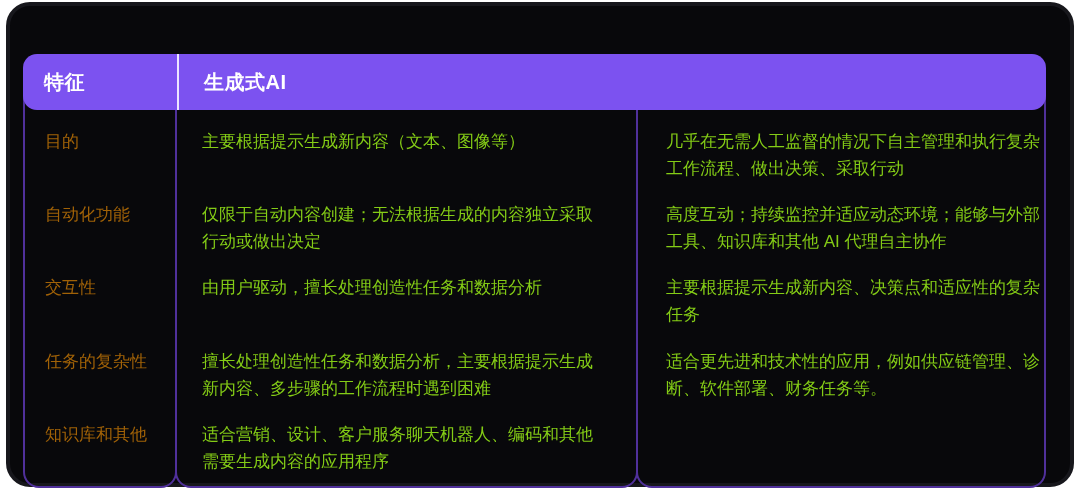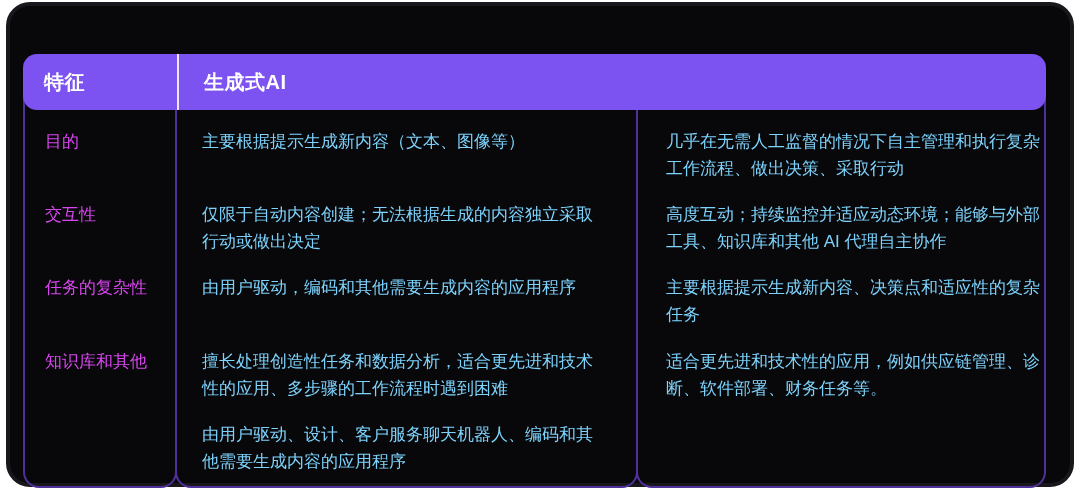--- a/index.html
+++ b/index.html
@@ -69,56 +69,57 @@
     display: grid;
     grid-template-rows: repeat(5, 1fr);
     background: transparent;
   }
   .col.c1 { width: 154px; }
   .col.c2 { width: 463px; margin-left: -2px; }
   .col.c3 { flex: 1; margin-left: -2px; }
 
   .cell {
     box-sizing: border-box;
-    color: #7dd3fc;
+    color: #84cc16;
     font-size: 17px;
     line-height: 27px;
     padding-top: 8px;
   }
-  .col.c1 .cell { padding-left: 20px; padding-right: 8px; color: #d946ef; }
+  .col.c1 .cell { padding-left: 20px; padding-right: 8px; color: #a16207; }
   .col.c2 .cell { padding-left: 25px; padding-right: 27px; }
   .col.c3 .cell { padding-left: 28px; }
 </style>
 </head>
 <body>
 
 <div class="stage">
   <div class="panel">
     <div class="table">
 
       <div class="thead">
         <div class="hcell c1">特征</div>
         <div class="hcell c2">生成式AI</div>
       </div>
 
       <div class="cols">
 
         <div class="col c1">
           <div class="cell">目的</div>
+          <div class="cell">自动化功能</div>
           <div class="cell">交互性</div>
           <div class="cell">任务的复杂性</div>
           <div class="cell">知识库和其他</div>
         </div>
 
         <div class="col c2">
           <div class="cell">主要根据提示生成新内容（文本、图像等）</div>
           <div class="cell">仅限于自动内容创建；无法根据生成的内容独立采取行动或做出决定</div>
-          <div class="cell">由用户驱动，编码和其他需要生成内容的应用程序</div>
-          <div class="cell">擅长处理创造性任务和数据分析，适合更先进和技术性的应用、多步骤的工作流程时遇到困难</div>
-          <div class="cell">由用户驱动、设计、客户服务聊天机器人、编码和其他需要生成内容的应用程序</div>
+          <div class="cell">由用户驱动，擅长处理创造性任务和数据分析</div>
+          <div class="cell">擅长处理创造性任务和数据分析，主要根据提示生成新内容、多步骤的工作流程时遇到困难</div>
+          <div class="cell">适合营销、设计、客户服务聊天机器人、编码和其他需要生成内容的应用程序</div>
         </div>
 
         <div class="col c3">
           <div class="cell">几乎在无需人工监督的情况下自主管理和执行复杂工作流程、做出决策、采取行动</div>
           <div class="cell">高度互动；持续监控并适应动态环境；能够与外部工具、知识库和其他 AI 代理自主协作</div>
           <div class="cell">主要根据提示生成新内容、决策点和适应性的复杂任务</div>
           <div class="cell">适合更先进和技术性的应用，例如供应链管理、诊断、软件部署、财务任务等。</div>
         </div>
 
       </div>

